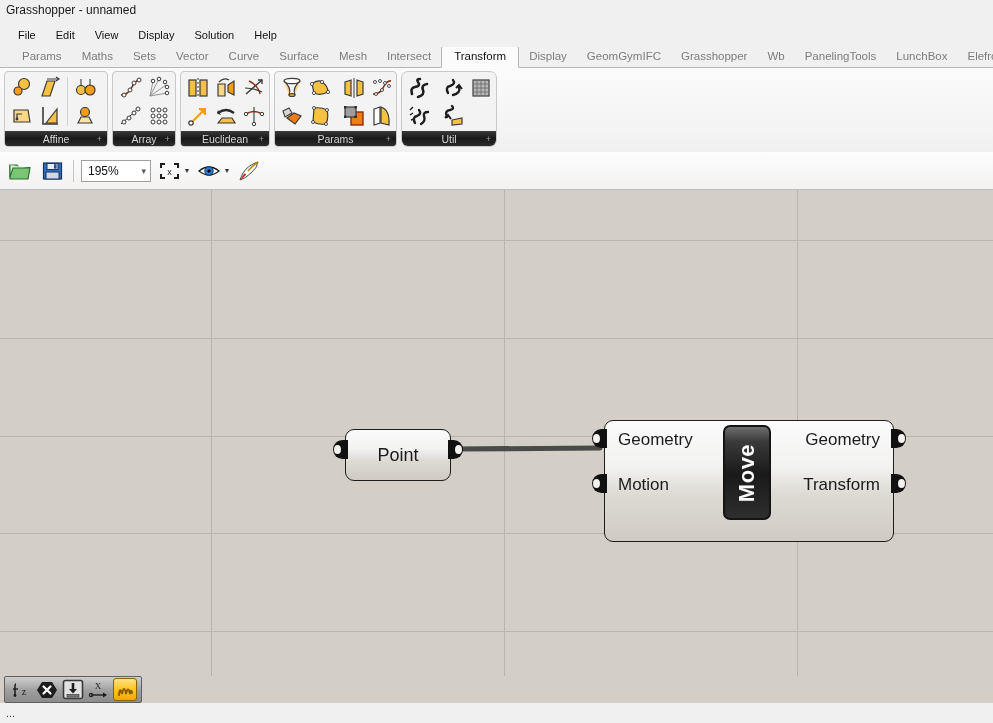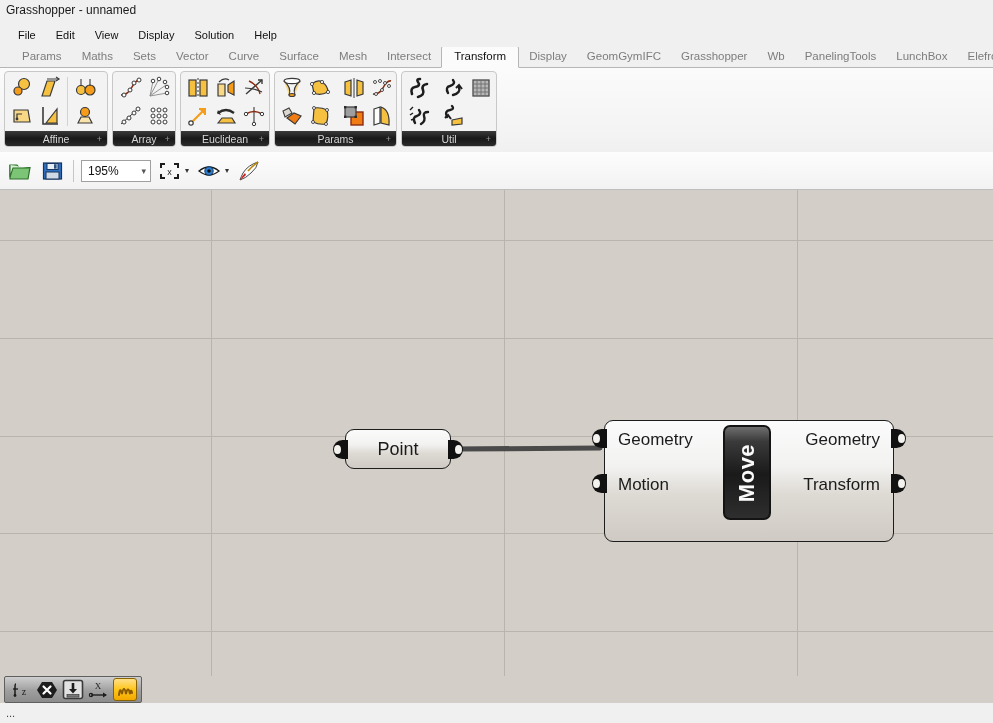--- a/index.html
+++ b/index.html
@@ -520,21 +520,21 @@
               </svg>
             </div>
           </div>
         </div>
         <div class="group-label">
           <span>Params</span>
           <span class="arrow">+</span>
         </div>
       </div>
 
-      <div class="group" style="width:96px;">
+      <div class="group" style="width:96px;border-radius:7px;">
         <div class="group-icons">
           <div class="icon-col" style="--cols:1;">
             <div class="gicon">
               <svg width="24" height="24" viewBox="0 0 24 24">
                 <path d="M5 18 Q3 12 8 11 Q14 10 11 6 Q9 3 13 3" fill="none" stroke="#1d1d1d" stroke-width="2.6" stroke-linecap="round"></path>
                 <path d="M11 21 Q18 19 16 14 Q14 9 20 8" fill="none" stroke="#1d1d1d" stroke-width="2.6" stroke-linecap="round"></path>
               </svg>
             </div>
             <div class="gicon">
               <svg width="24" height="24" viewBox="0 0 24 24">
@@ -642,21 +642,21 @@
     <div class="gridline-h" style="top:50px;"></div>
     <div class="gridline-h" style="top:148px;"></div>
     <div class="gridline-h" style="top:246px;"></div>
     <div class="gridline-h" style="top:343px;"></div>
     <div class="gridline-h" style="top:441px;"></div>
 
     <svg class="wire" width="993" height="512">
       <path d="M456 259 C 500 259, 545 258, 600 258" fill="none" stroke="#4a4a4a" stroke-width="5" stroke-linecap="round"></path>
     </svg>
 
-    <div class="comp" style="left:345px; top:239px; width:106px; height:40px;">
+    <div class="comp" style="left:345px; top:239px; width:106px; height:52px;">
       <div class="conn left" style="top:11px;"></div>
       <div class="conn right" style="top:11px;"></div>
       <div class="comp-body"></div>
       <div class="param-label">Point</div>
     </div>
 
     <div class="comp" style="left:604px; top:230px; width:290px; height:122px;">
       <div class="conn left" style="top:9px;"></div>
       <div class="conn left" style="top:54px;"></div>
       <div class="conn right" style="top:9px;"></div>

